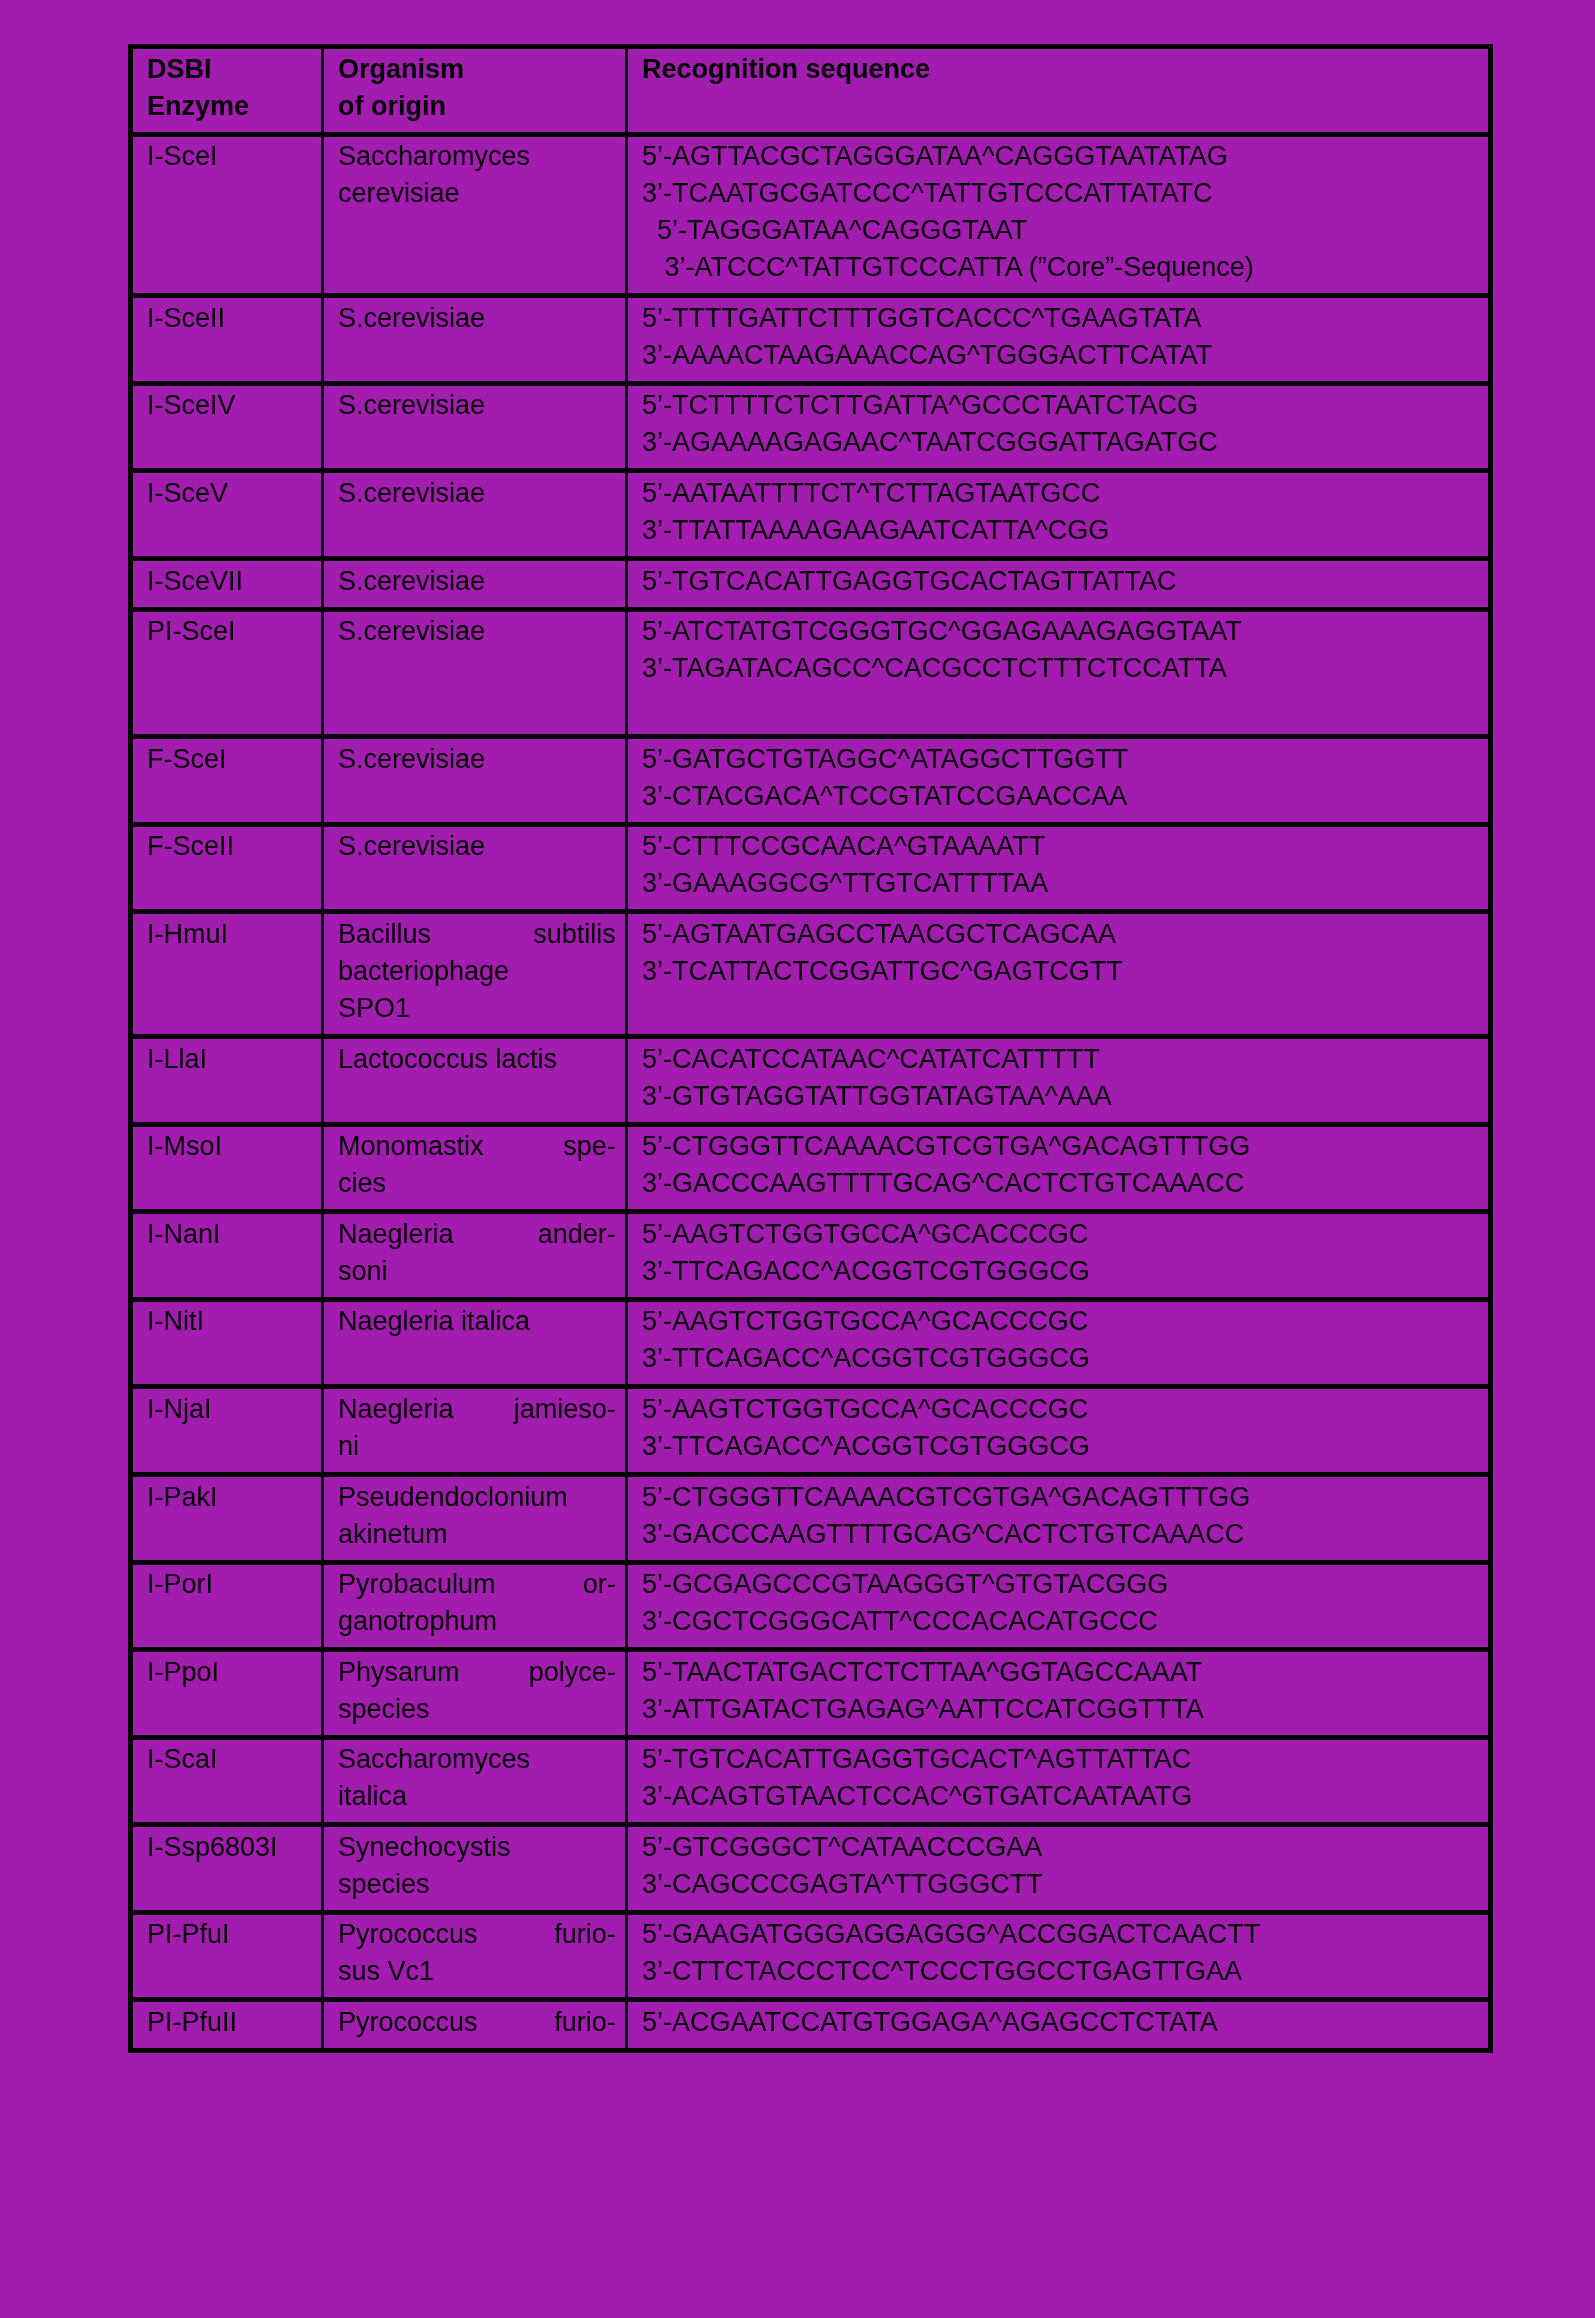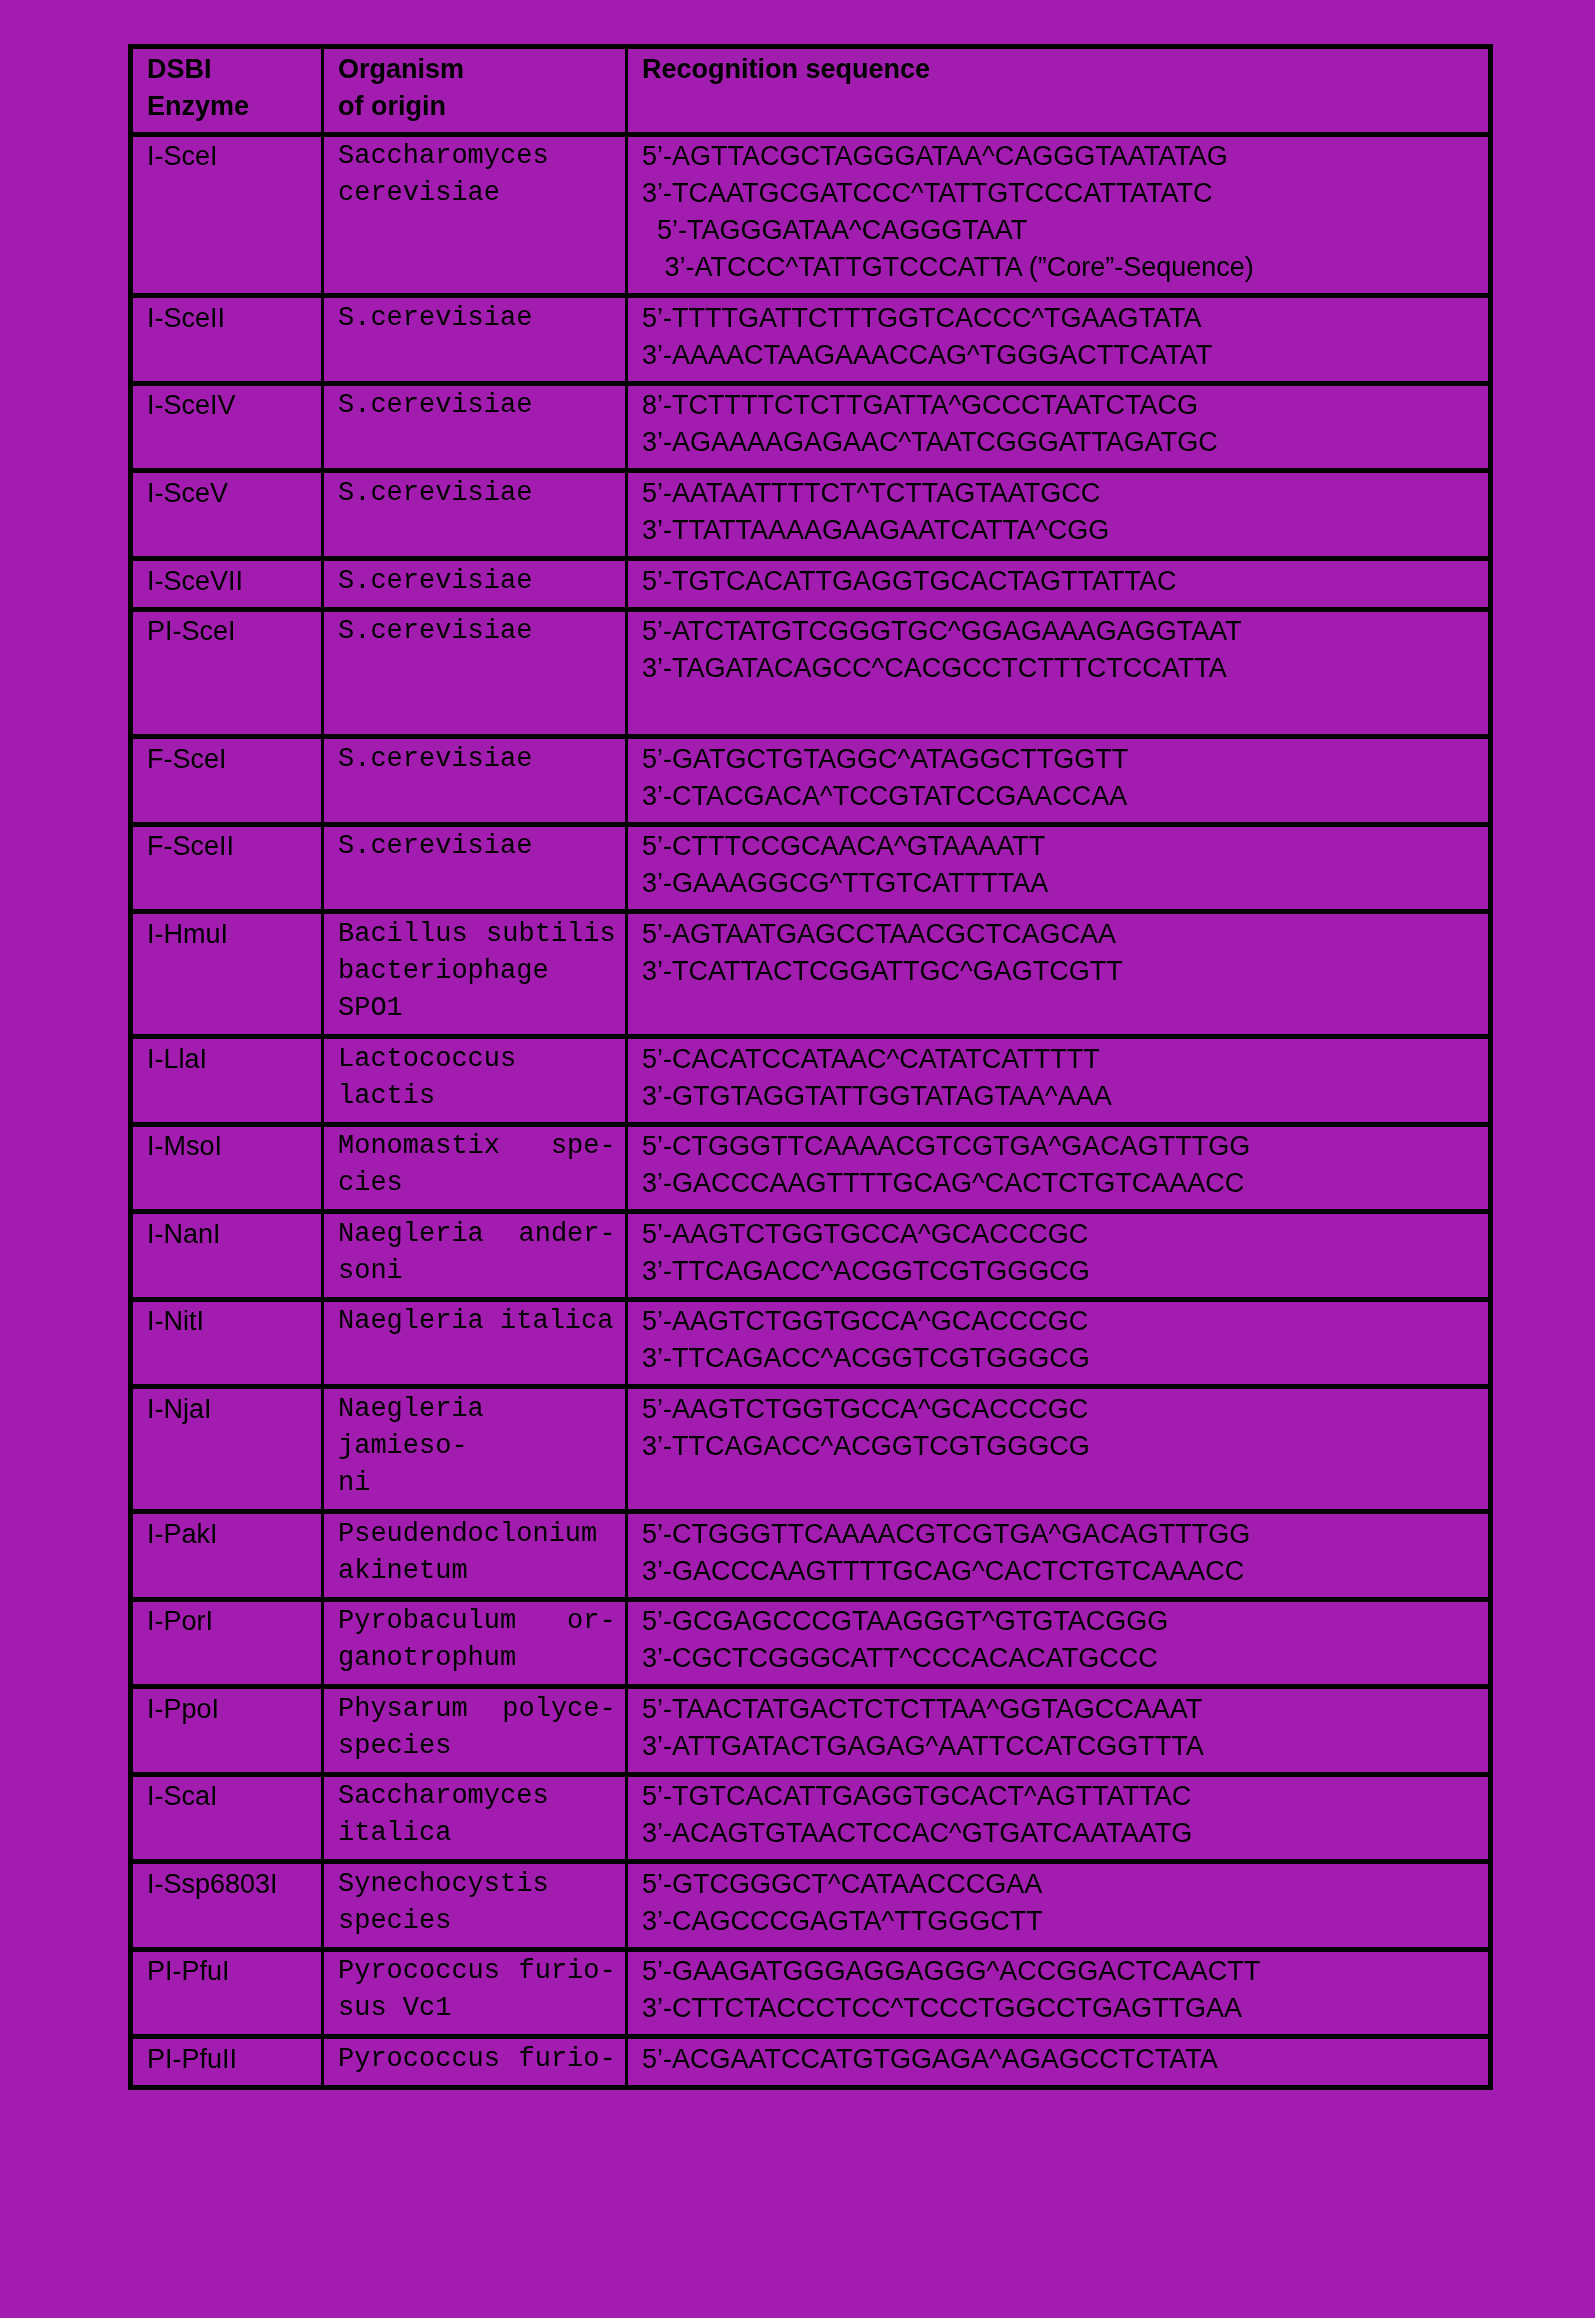--- a/index.html
+++ b/index.html
@@ -32,21 +32,21 @@
     border-top-width: 5.5px;
     border-bottom-width: 5.5px;
     vertical-align: top;
     text-align: left;
     padding: 1.6px 9.3px 7px 14px;
   }
   table.enzymes { border: 5.5px solid #000000; }
   thead th { font-weight: bold; padding-bottom: 11px; }
   tr.extra-space td { height: 114px; }
   .seq-line { white-space: pre; }
-  .org-line { white-space: normal; font-family: Liberation Mono, monospace; }
+  .org-line { white-space: normal; }
   .org-line.spread { text-align: justify; text-align-last: justify; }
   .hdr-line { white-space: pre; }
 </style>
 </head>
 <body>
 
 <div class="page">
   <table class="enzymes">
     <colgroup>
       <col class="c-enzyme">
@@ -97,21 +97,21 @@
           </td>
         </tr>
         <tr>
           <td>
             <div>I-SceIV</div>
           </td>
           <td>
             <div class="org-line">S.cerevisiae</div>
           </td>
           <td>
-            <div class="seq-line">8’-TCTTTTCTCTTGATTA^GCCCTAATCTACG</div>
+            <div class="seq-line">5’-TCTTTTCTCTTGATTA^GCCCTAATCTACG</div>
             <div class="seq-line">3’-AGAAAAGAGAAC^TAATCGGGATTAGATGC</div>
           </td>
         </tr>
         <tr>
           <td>
             <div>I-SceV</div>
           </td>
           <td>
             <div class="org-line">S.cerevisiae</div>
           </td>

